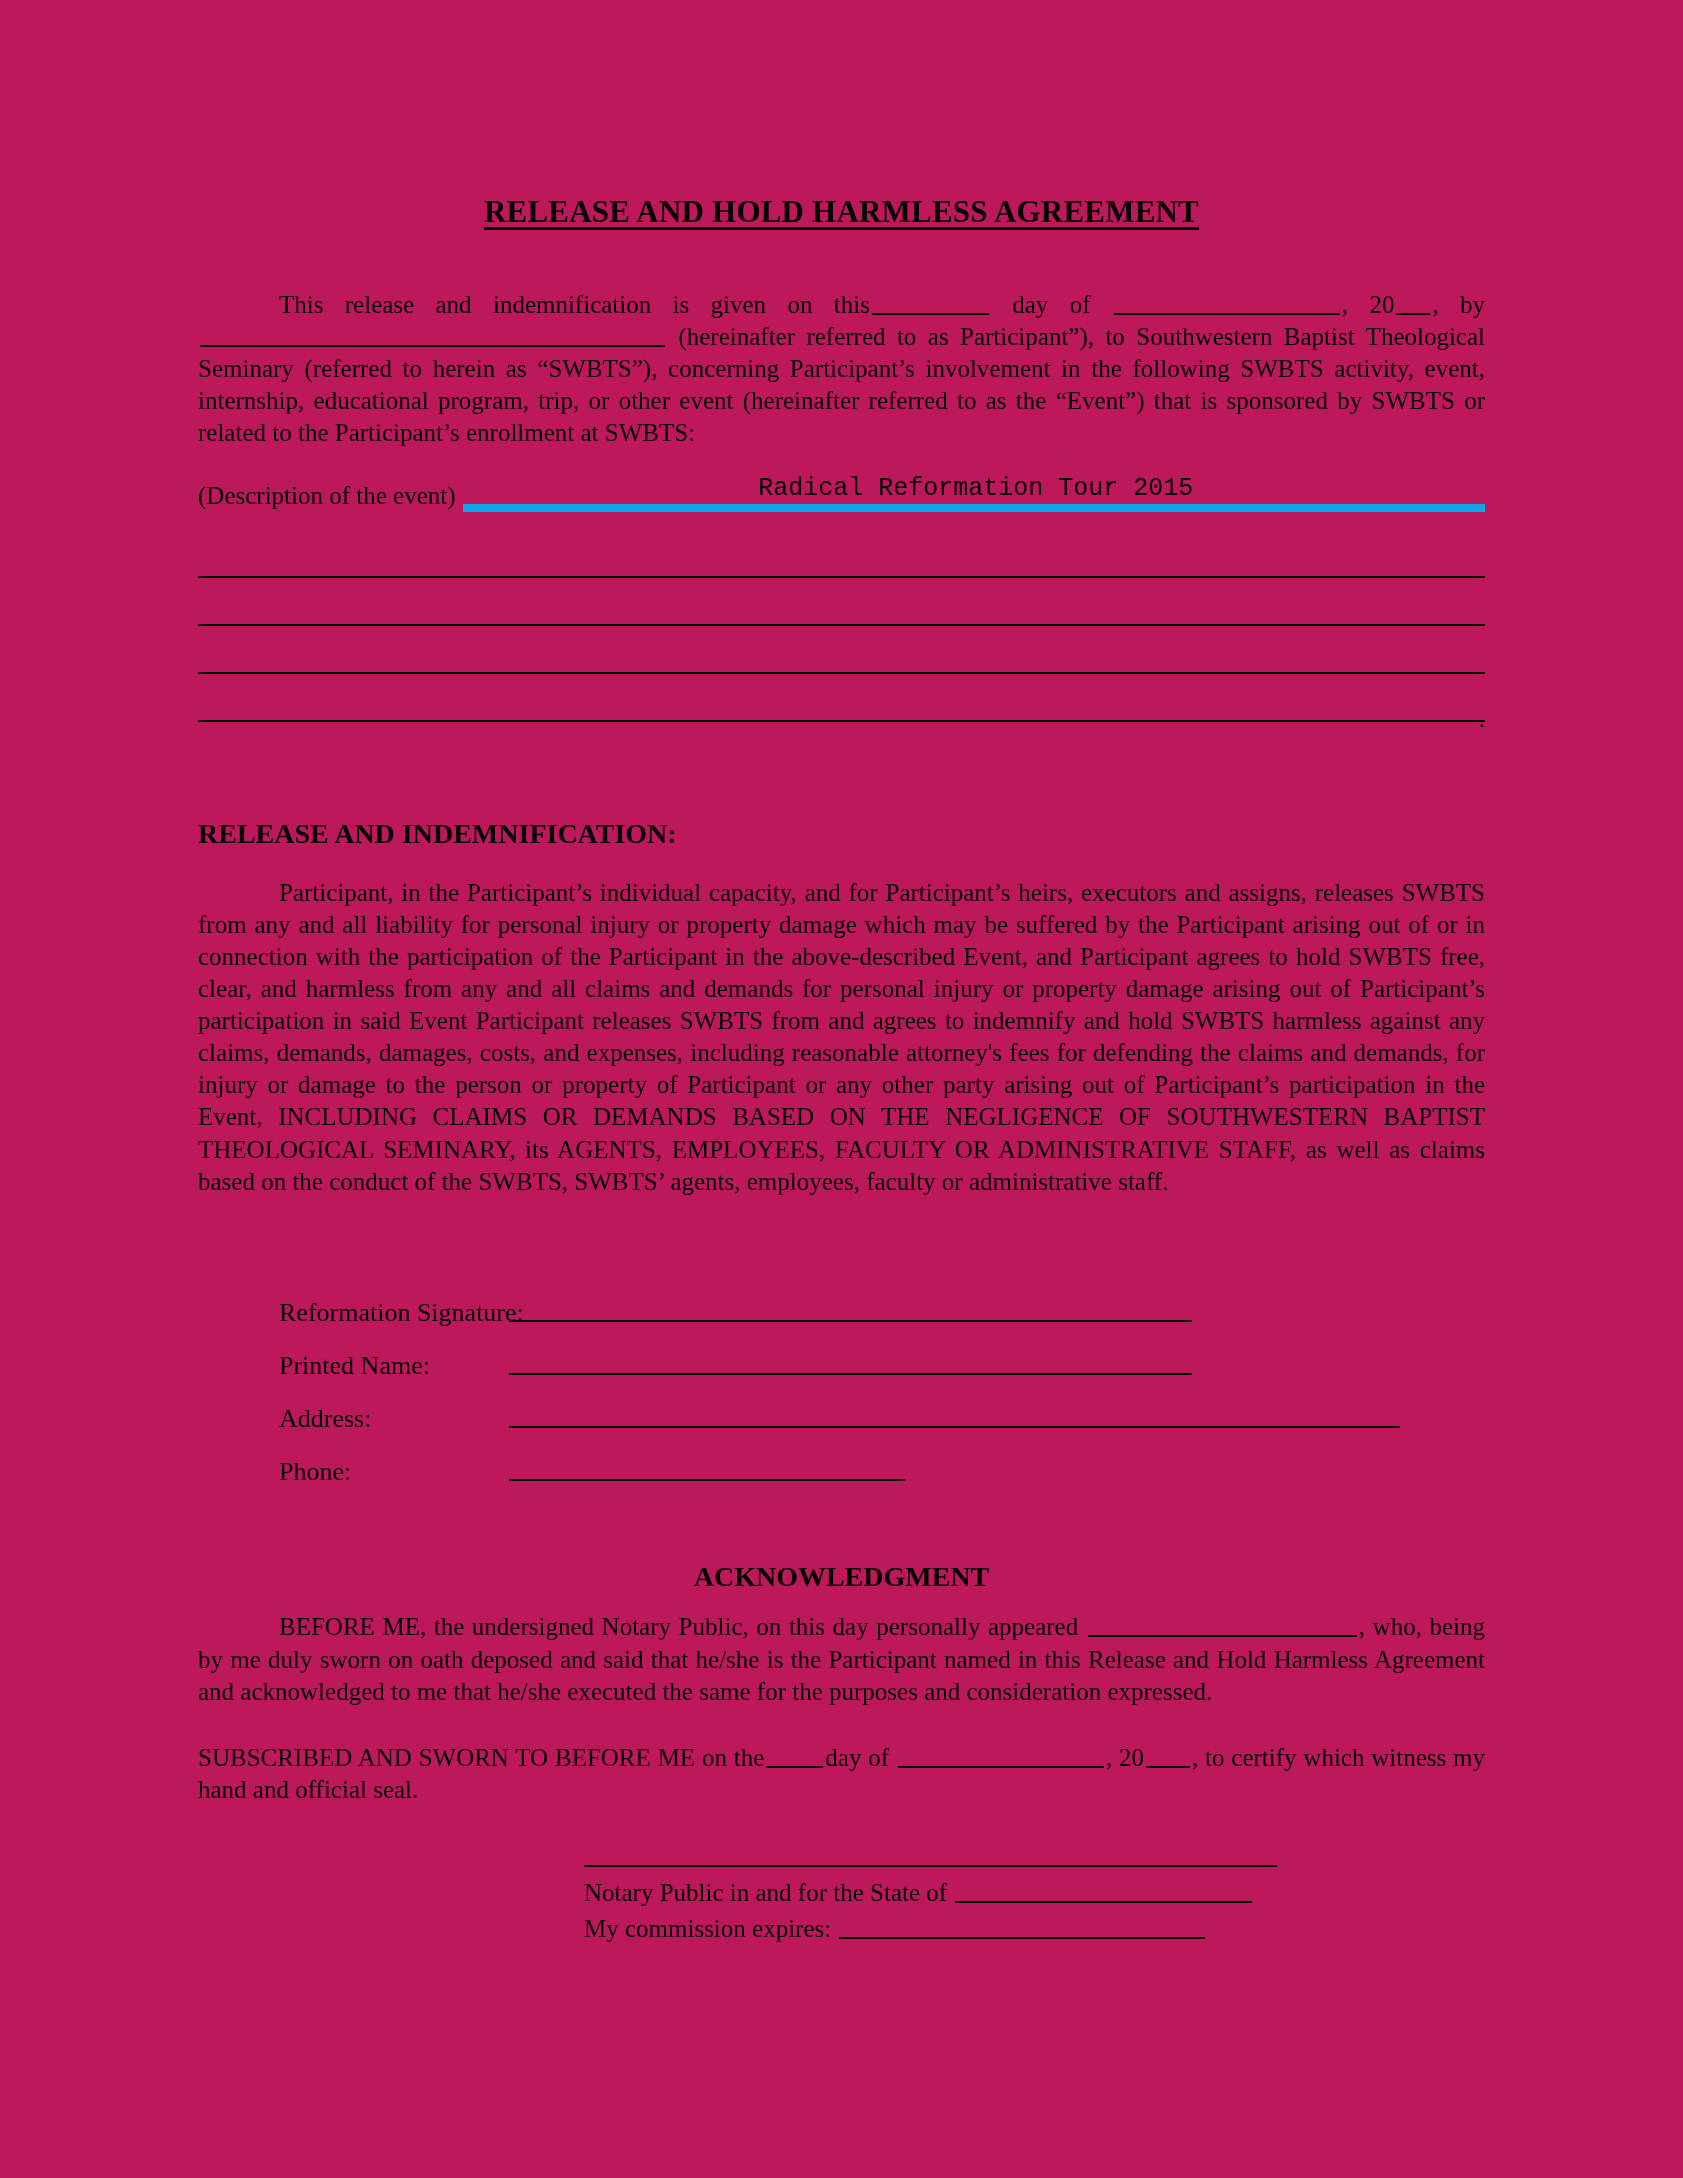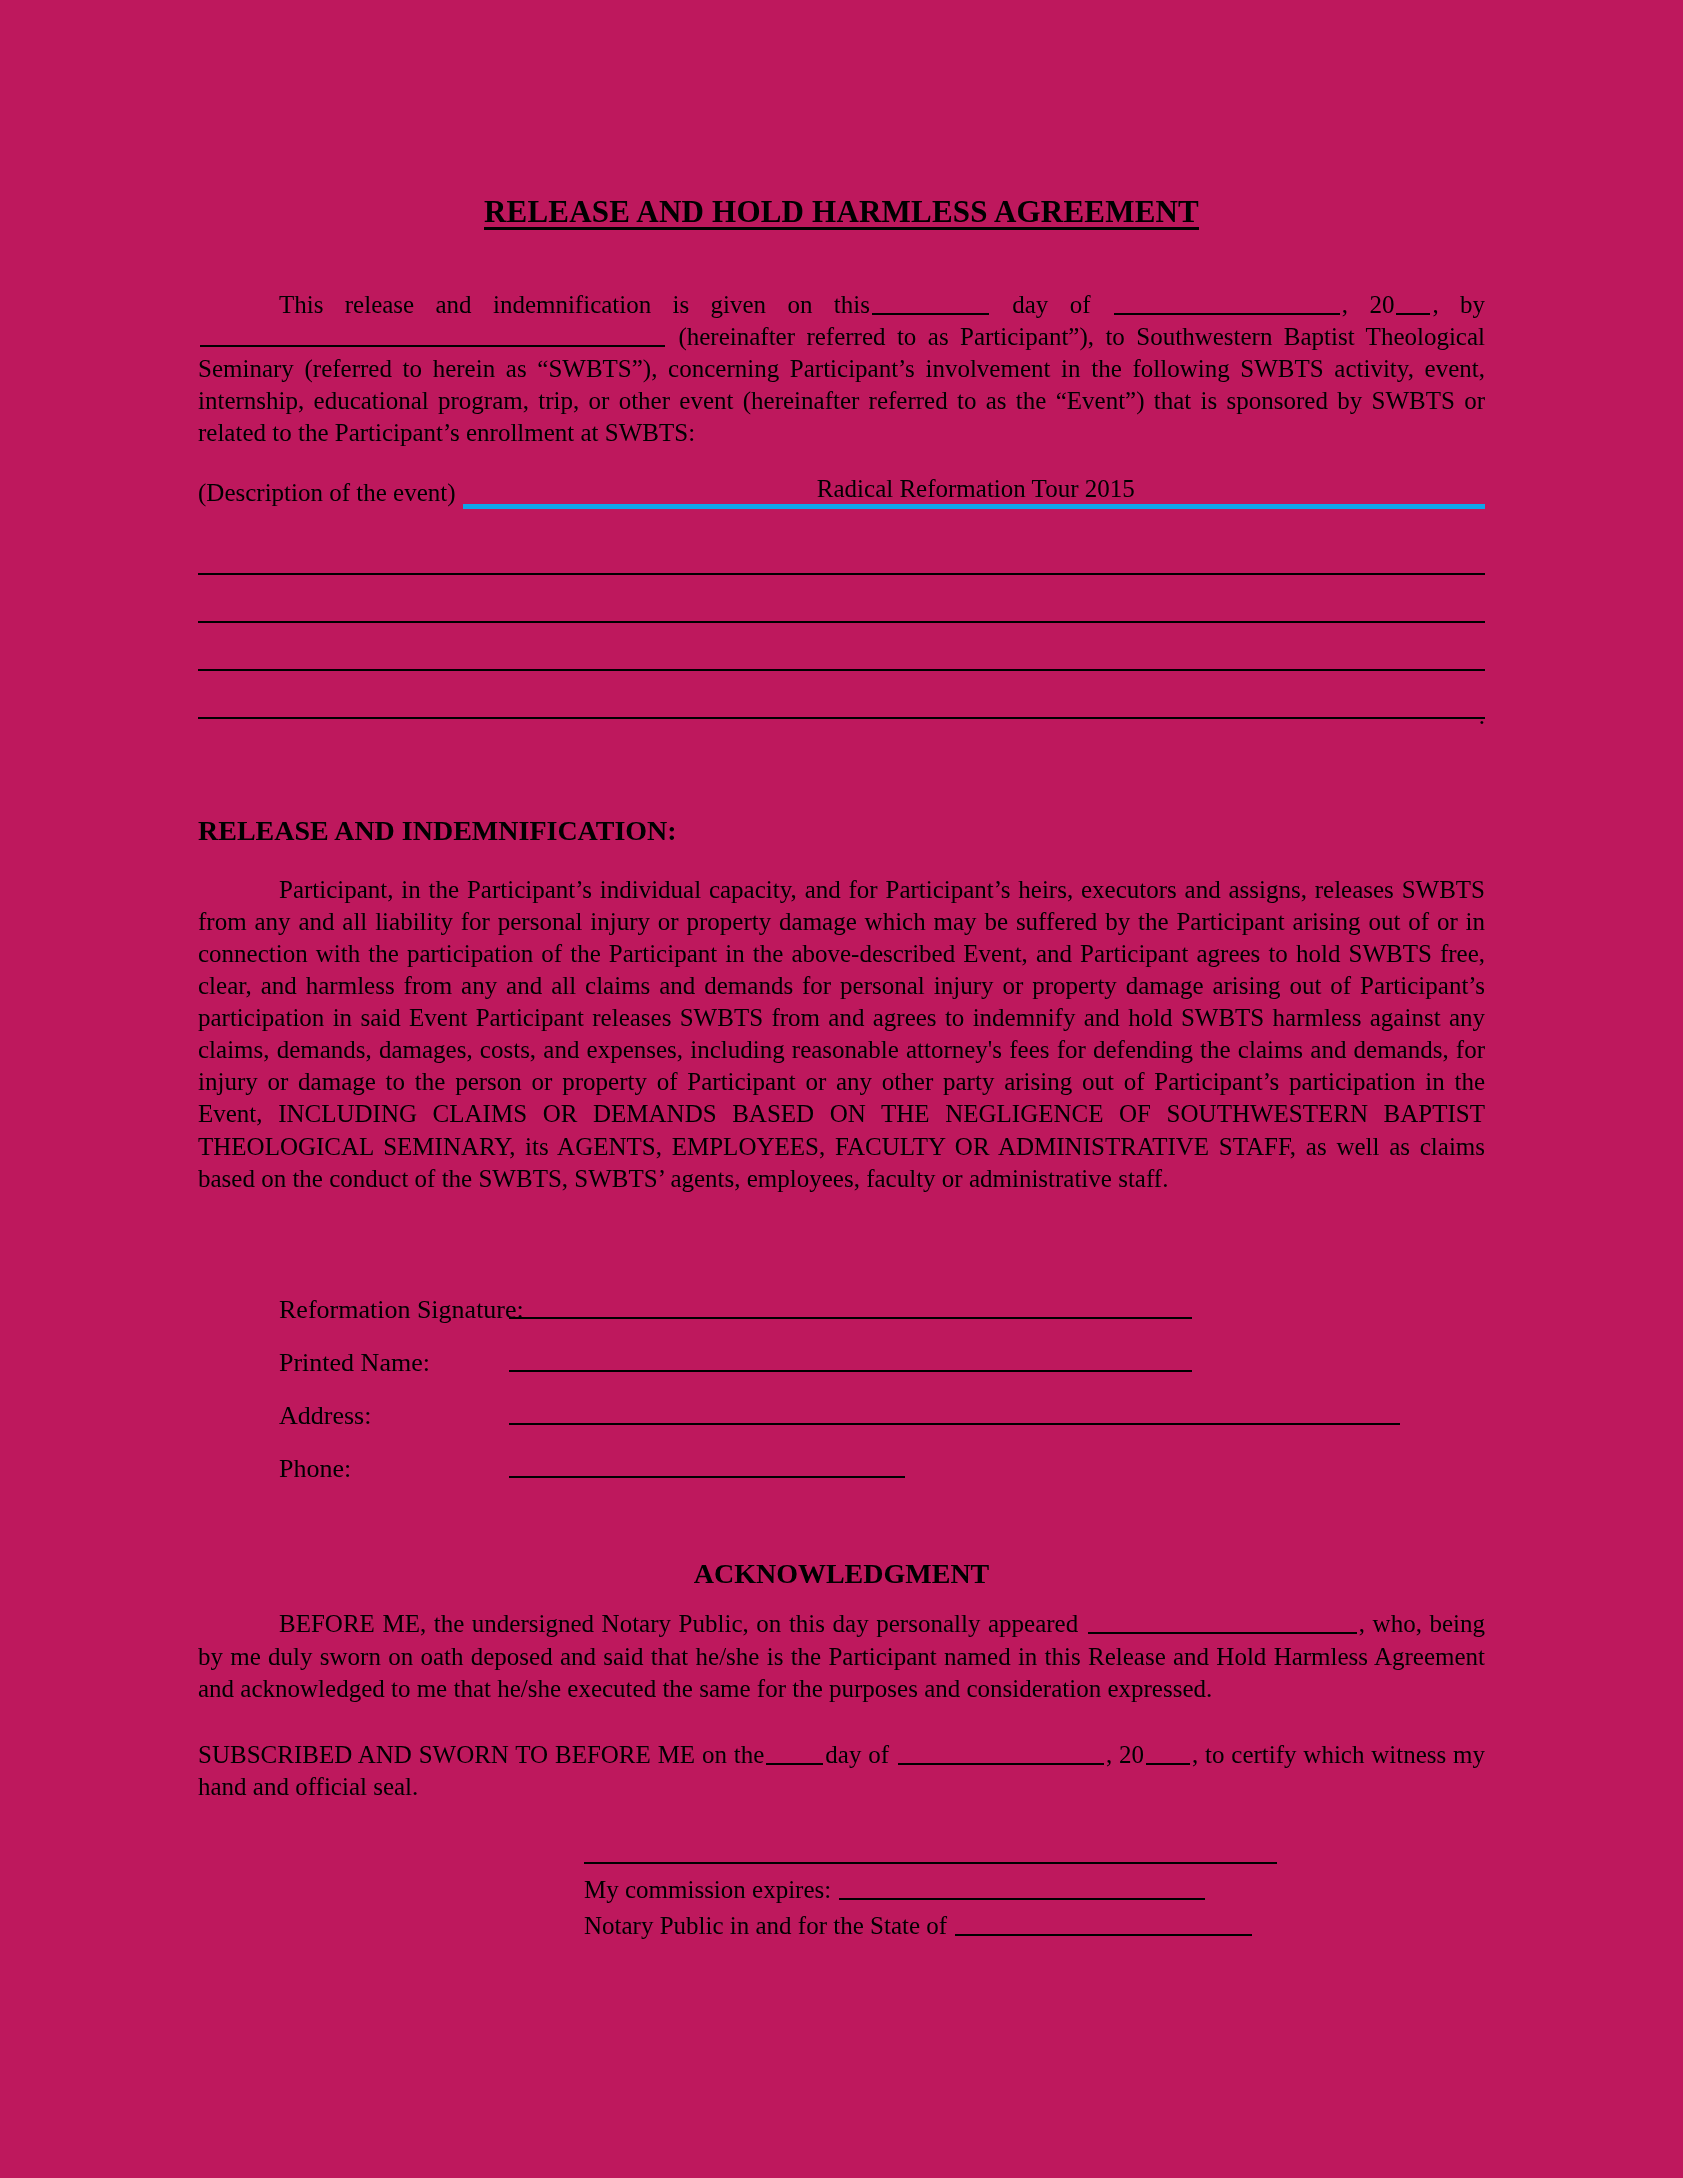--- a/index.html
+++ b/index.html
@@ -86,24 +86,25 @@
     font-size: 25px;
     line-height: 1.285;
     display: flex;
     align-items: flex-end;
     white-space: nowrap;
     text-align: center;
   }
   .desc-label { flex: 0 0 auto; }
   .desc-fill {
     flex: 1 1 auto;
-    border-bottom: 5px solid #0ea5e9;
+    border-bottom: 8px solid #0ea5e9;
     margin-left: 7px;
     padding-left: 4px;
     line-height: 1.15;
+    font-family: Liberation Mono, monospace;
   }
 
   
   .rule-line {
     border-bottom: 2px solid #000;
     height: 0;
     width: 100%;
   }
   .rule-row { height: 48px; position: relative; }
   .rule-row .rule-line {
@@ -263,24 +264,24 @@
 
     <div class="spacer-34"></div>
 
     <p class="para"><span>SUBSCRIBED AND SWORN TO BEFORE ME on the</span><span class="blank b-day"></span><span>day of</span> <span class="blank b-swornmo"></span><span>, 20</span><span class="blank b-yr"></span><span>, to certify which witness my hand and official seal.</span></p>
 
     <div class="spacer-60"></div>
 
     <div class="notary-block">
       <div class="notary-toprule"></div>
       <div class="notary-row">
+        <span class="label">Notary Public in and for the State of</span>
+        <span class="fill w-state"></span>
+      </div>
+      <div class="notary-row">
         <span class="label">My commission expires:</span>
         <span class="fill w-comm"></span>
       </div>
-      <div class="notary-row">
-        <span class="label">Notary Public in and for the State of</span>
-        <span class="fill w-state"></span>
-      </div>
     </div>
 
   </div>
 </div>
 
 
 </body></html>

